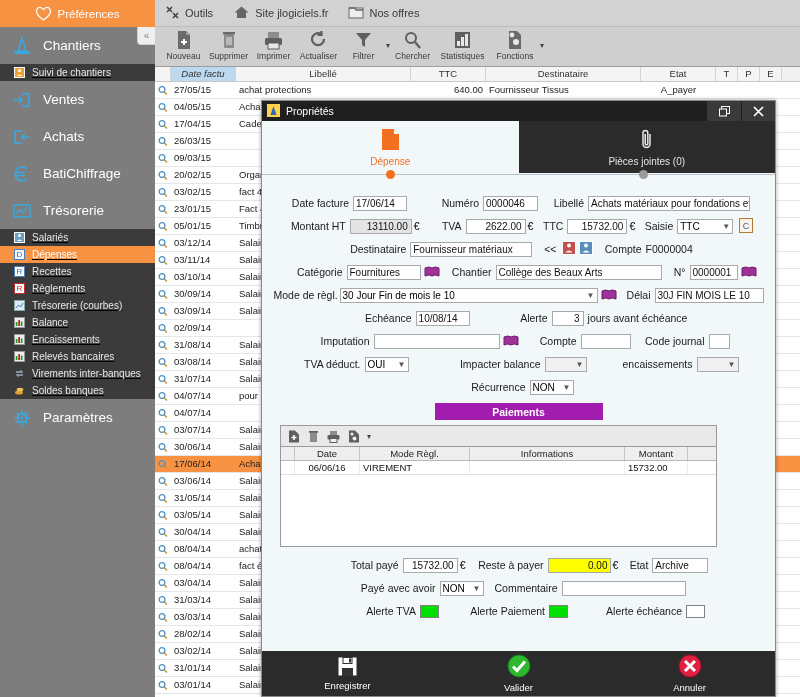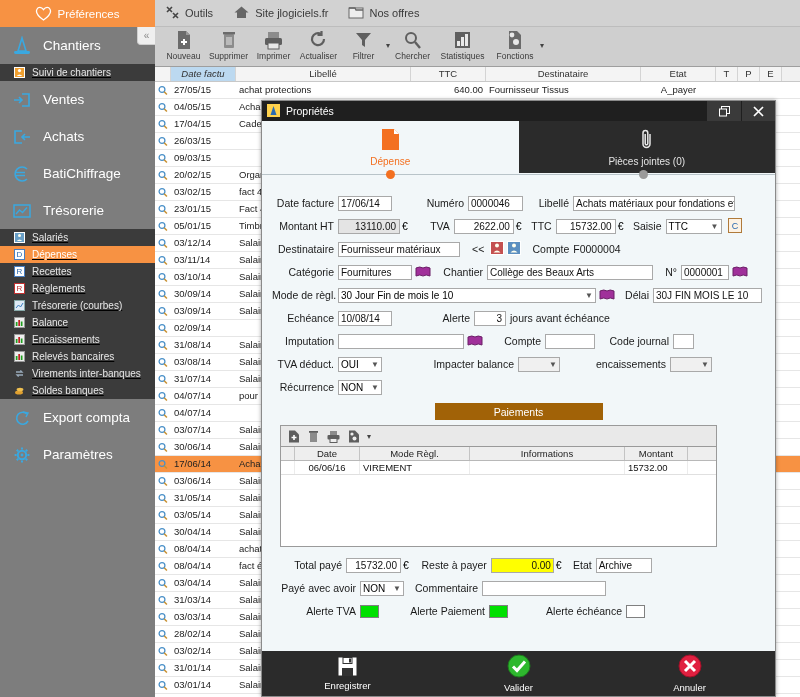--- a/index.html
+++ b/index.html
@@ -116,42 +116,42 @@
   .dtab.active { background: #f2f7f9; color: #f37021; }
   .dtab.inactive { background: #2b2b2b; color: #e4e4e4; }
   #dlg-rail { position: relative; height: 12px; background: #f2f7f9; }
   #dlg-rail .line { position: absolute; left: 0; right: 0; top: 1px; height: 1px; background: #b9c4c9; }
   .dot { position: absolute; top: -3px; width: 9px; height: 9px; border-radius: 50%; }
   .dot.on { background: #f37021; left: 124px; }
   .dot.off { background: #9a9a9a; left: 377px; }
 
   #dlg-body { position: relative; height: 468px; background: #f2f7f9; padding: 8px 10px 0 10px; }
 
-  .frow { display: flex; align-items: center; height: 20px; margin-bottom: 3px; }
+  .frow { display: flex; align-items: center; height: 20px; margin-bottom: 3px; justify-content: center; }
   .lbl { font-size: 10.5px; color: #1a1a1a; text-align: right; padding-right: 4px; white-space: nowrap; }
   .fld {
     height: 15px; border: 1px solid #a9a9a9; background: #fff;
     font-size: 10px; color: #111; line-height: 13px; padding: 0 2px; overflow: hidden; white-space: nowrap;
   }
   .fld.ro { background: #e4e4e4; }
   .fld.num { text-align: right; padding-right: 3px; }
   .fld.yellow { background: #ffff00; text-align: right; }
   .sel-fld { height: 15px; border: 1px solid #a9a9a9; background: #fff; font-size: 10px; line-height: 13px; padding: 0 2px; display:flex; align-items:center; }
   .sel-fld .cv { margin-left: auto; color: #555; font-size: 8px; }
   .sel-fld.grey { background:#f0f0f0; }
   .euro { font-size: 10.5px; padding: 0 4px 0 2px; }
   .plain { font-size: 10.5px; color:#1a1a1a; white-space: nowrap; }
   .bookicon { width: 16px; height: 14px; margin-left: 3px; }
   .swatch { width: 19px; height: 13px; border: 1px solid #808080; }
   .swatch.green { background: #00e000; }
   .swatch.white { background: #fff; }
 
   #pay-header {
-    margin: 6px auto 0 auto; width: 168px; height: 17px; background: #a16207;
-    color: #fff; font-size: 10.5px; font-weight: normal; display: flex;
+    margin: 6px auto 0 auto; width: 168px; height: 17px; background: #a21caf;
+    color: #fff; font-size: 10.5px; font-weight: bold; display: flex;
     align-items: center; justify-content: center;
   }
   #pay-panel { margin-top: 5px; border: 1px solid #9a9a9a; background: #e9e9e9; height: 122px; margin-left: 8px; margin-right: 48px;}
   #pay-tools { height: 20px; display: flex; align-items: center; gap: 7px; padding-left: 6px; }
   #pay-tools .pt { width: 13px; height: 13px; display:flex; align-items:center; justify-content:center;}
   #pay-grid { background: #fff; height: 100px; border-top: 1px solid #9a9a9a; }
   .ph-row { display: flex; height: 14px; background: #eeeeee; border-bottom: 1px solid #b8b8b8; }
   .ph { font-size: 9.5px; color: #222; text-align: center; line-height: 13px; border-right: 1px solid #c4c4c4; }
   .pr-row { display: flex; height: 14px; border-bottom: 1px solid #e0e0e0; }
   .pc { font-size: 9.5px; color: #111; line-height: 13px; border-right: 1px solid #ececec; padding: 0 3px; }
@@ -339,29 +339,20 @@
         <span class="ico">
             <svg width="11" height="11" viewBox="0 0 11 11">
               <ellipse cx="5" cy="7.5" rx="4" ry="2" fill="#e0a030"></ellipse>
               <ellipse cx="6" cy="4.5" rx="3.4" ry="1.8" fill="#f0c050"></ellipse>
             </svg>
           </span>
         <span class="sub-lbl-box">Soldes banques</span>
       </div>
     </div>
 
-    <div class="nav-main">
-      <span class="ico">
-        <svg width="22" height="20" viewBox="0 0 22 20">
-            <path d="M16 6 a6 6 0 1 0 1 7" fill="none" stroke="#3aa8e0" stroke-width="1.6"></path>
-            <path d="M12 4 l5 1 l-2 4" fill="none" stroke="#3aa8e0" stroke-width="1.4"></path>
-          </svg>
-      </span>
-      <span>Export compta</span>
-    </div>
 
     <div class="nav-main">
       <span class="ico">
         <svg width="22" height="20" viewBox="0 0 22 20">
             <circle cx="11" cy="10" r="4.2" fill="none" stroke="#3aa8e0" stroke-width="2"></circle>
             <circle cx="11" cy="10" r="1.4" fill="#3aa8e0"></circle>
             <g stroke="#3aa8e0" stroke-width="2">
               <path d="M11 2.6 v2"></path>
               <path d="M11 15.4 v2"></path>
               <path d="M3.6 10 h2"></path>

